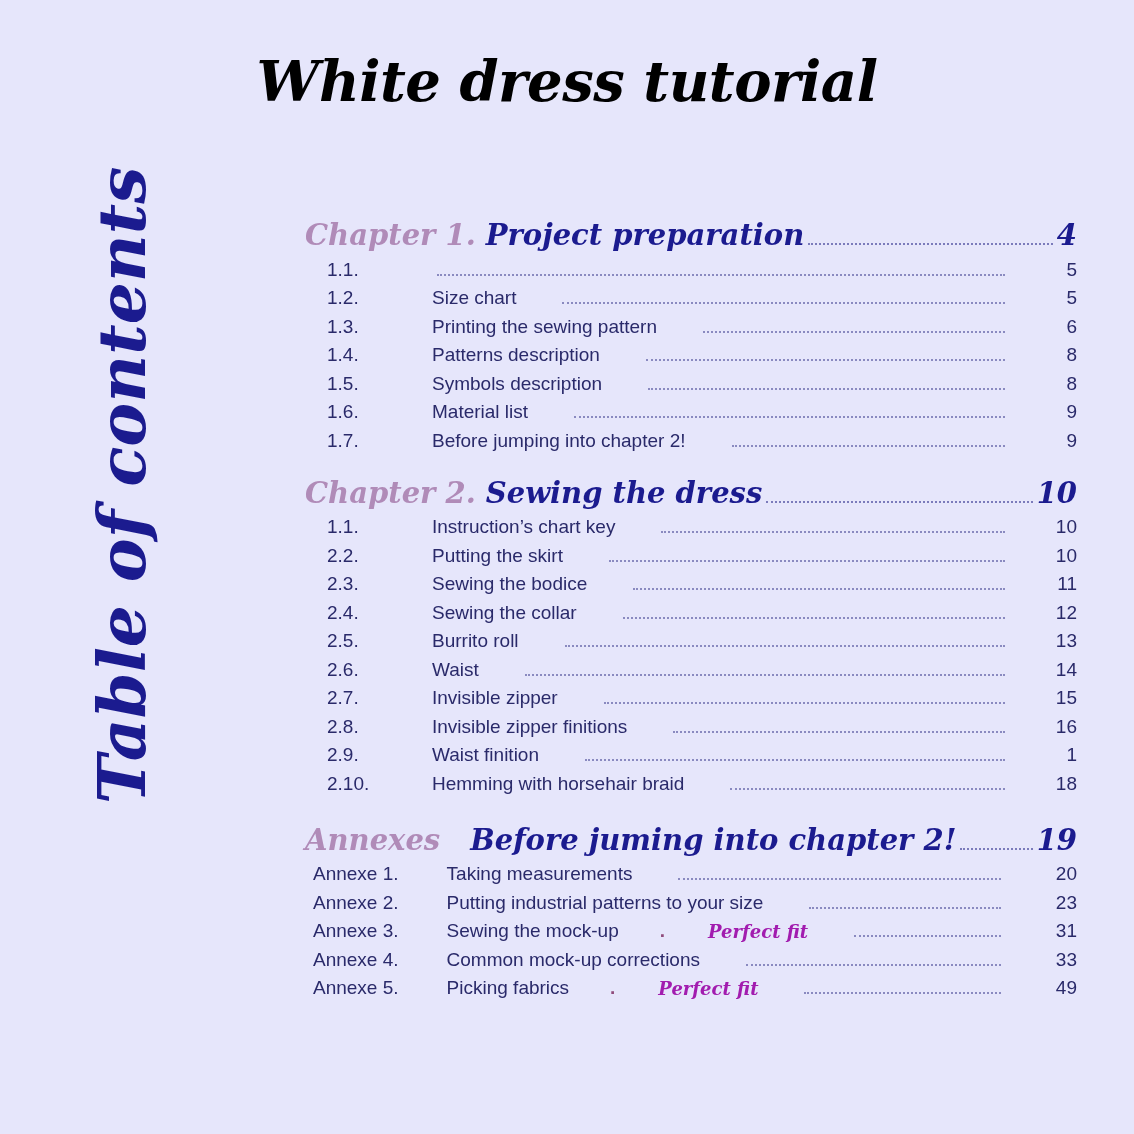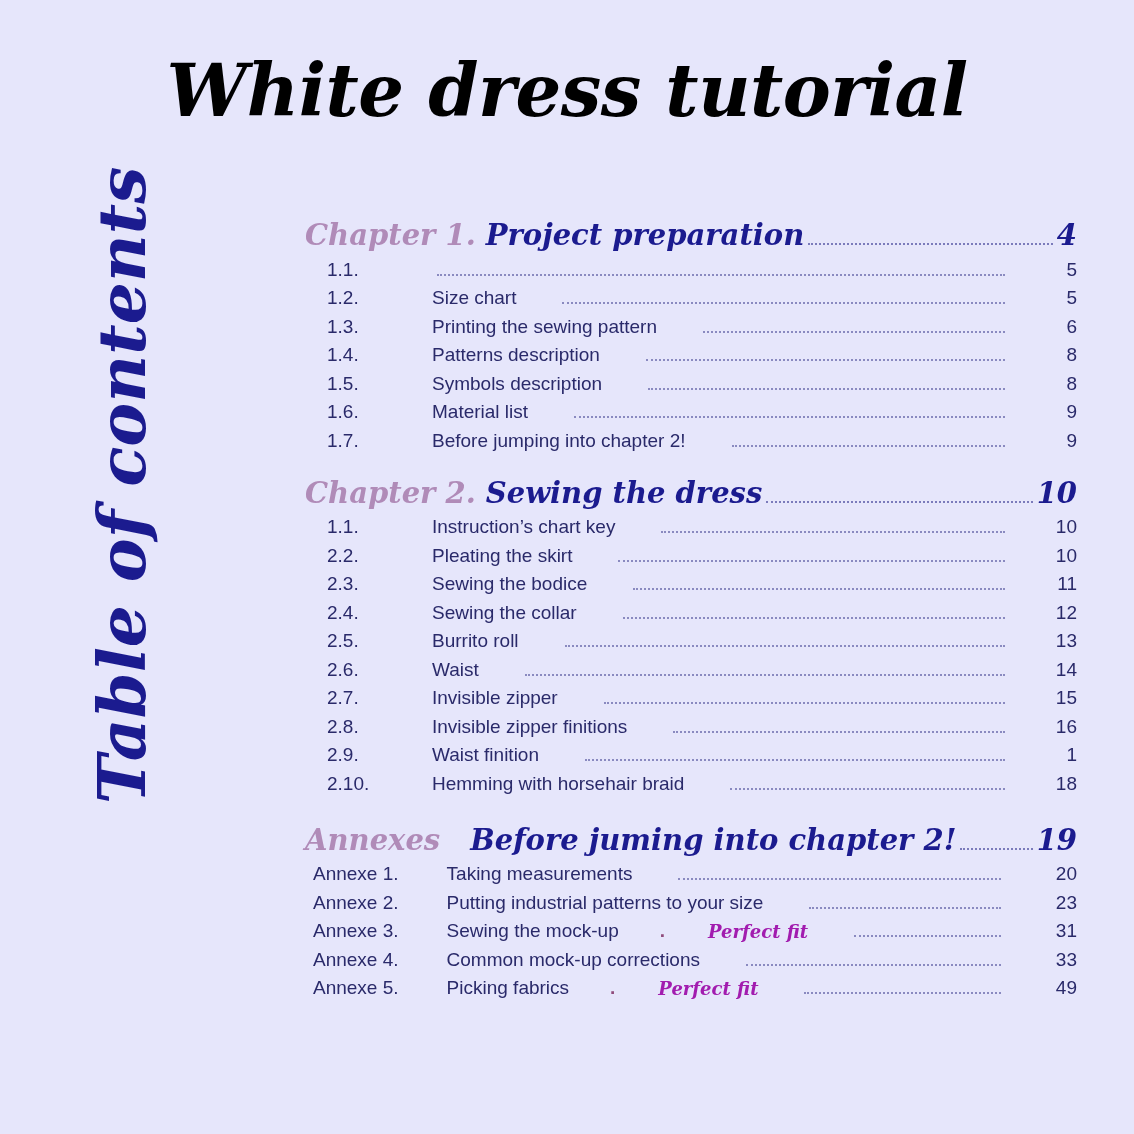--- a/index.html
+++ b/index.html
@@ -23,21 +23,21 @@
   
   .doc-title {
     position: absolute;
     top: 48px;
     left: 0;
     width: 1134px;
     text-align: center;
     font-family: "DejaVu Serif", "Liberation Serif", serif;
     font-style: italic;
     font-weight: 700;
-    font-size: 72px;
+    font-size: 56px;
     color: #000000;
     letter-spacing: -0.5px;
   }
 
   
   .side-label {
     position: absolute;
     left: -188px;
     top: 455px;
     width: 620px;
@@ -240,21 +240,21 @@
 
     <div class="sub-line">
       <span class="sub-num">1.1.</span>
       <span class="sub-title">Instruction’s chart key</span>
       <span class="leader"></span>
       <span class="pg">10</span>
     </div>
 
     <div class="sub-line">
       <span class="sub-num">2.2.</span>
-      <span class="sub-title">Pleating the skirt</span>
+      <span class="sub-title">Putting the skirt</span>
       <span class="leader"></span>
       <span class="pg">10</span>
     </div>
 
     <div class="sub-line">
       <span class="sub-num">2.3.</span>
       <span class="sub-title">Sewing the bodice</span>
       <span class="leader"></span>
       <span class="pg">11</span>
     </div>

